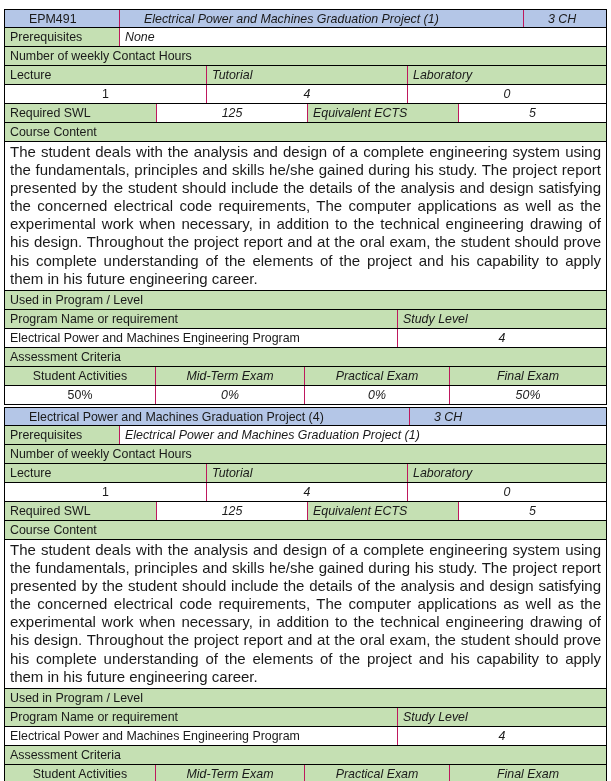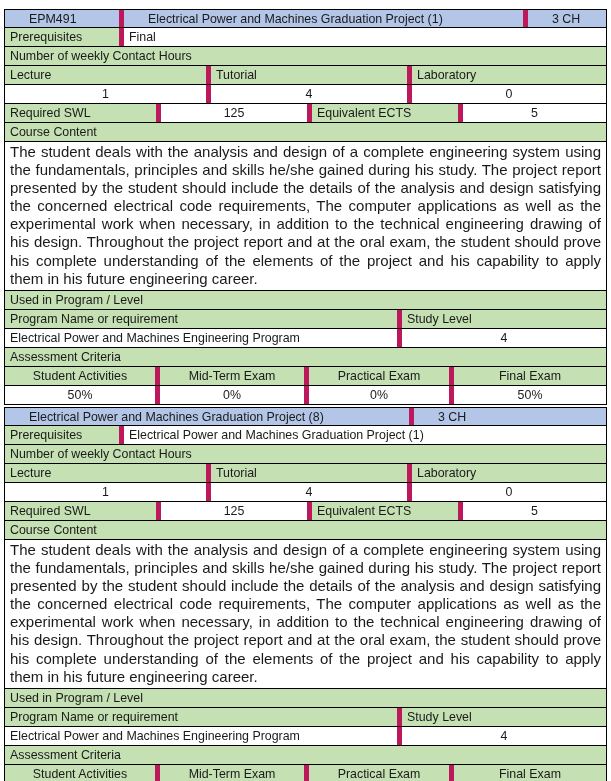--- a/index.html
+++ b/index.html
@@ -2,40 +2,40 @@
 <html><head>
 <meta charset="utf-8">
 <style>
   html, body { margin: 0; padding: 0; background: #ffffff; }
   body { width: 611px; height: 781px; position: relative; overflow: hidden;
          font-family: "Liberation Sans", sans-serif; font-size: 12.4px; color: #1a1a1a; }
   .course { position: absolute; left: 4px; width: 603px; }
   .row { display: flex; border-left: 1px solid #000; border-right: 1px solid #000; border-bottom: 1px solid #000; box-sizing: border-box; height: 19px; }
   .row.first { border-top: 1px solid #000; }
   .cell { box-sizing: border-box; padding: 0 5px; line-height: 18px; white-space: nowrap; overflow: hidden; }
-  .cell + .cell { border-left: 5px solid #be185d; }
+  .cell + .cell { border-left: 1px solid #be185d; font-style: italic; }
   .blue { background: #b4c6e7; padding-left: 24px; }
   .green { background: #c5e0b3; }
   .white { background: #ffffff; }
   .center { text-align: center; }
   .content-row { height: auto; }
   .content { white-space: normal; text-align: justify; line-height: 18.1px; padding: 1px 5px 2px 5px; font-size: 15px; }
 </style>
 </head>
 <body>
 
 <div class="course" style="top:9px;">
   <div class="row first">
     <div class="cell blue" style="width:114px">EPM491</div>
     <div class="cell blue" style="width:404px">Electrical Power and Machines Graduation Project (1)</div>
     <div class="cell blue" style="flex:1">3 CH</div>
   </div>
   <div class="row">
     <div class="cell green" style="width:114px">Prerequisites</div>
-    <div class="cell white" style="flex:1">Final</div>
+    <div class="cell white" style="flex:1">None</div>
   </div>
   <div class="row">
     <div class="cell green" style="flex:1">Number of weekly Contact Hours</div>
   </div>
   <div class="row">
     <div class="cell green" style="width:201px">Lecture</div>
     <div class="cell green" style="width:201px">Tutorial</div>
     <div class="cell green" style="flex:1">Laboratory</div>
   </div>
   <div class="row">
@@ -78,21 +78,21 @@
   <div class="row">
     <div class="cell white center" style="width:150px">50%</div>
     <div class="cell white center" style="width:149px">0%</div>
     <div class="cell white center" style="width:145px">0%</div>
     <div class="cell white center" style="flex:1">50%</div>
   </div>
 </div>
 
 <div class="course" style="top:407px;">
   <div class="row first">
-    <div class="cell blue" style="width:404px">Electrical Power and Machines Graduation Project (8)</div>
+    <div class="cell blue" style="width:404px">Electrical Power and Machines Graduation Project (4)</div>
     <div class="cell blue" style="flex:1">3 CH</div>
   </div>
   <div class="row">
     <div class="cell green" style="width:114px">Prerequisites</div>
     <div class="cell white" style="flex:1">Electrical Power and Machines Graduation Project (1)</div>
   </div>
   <div class="row">
     <div class="cell green" style="flex:1">Number of weekly Contact Hours</div>
   </div>
   <div class="row">

